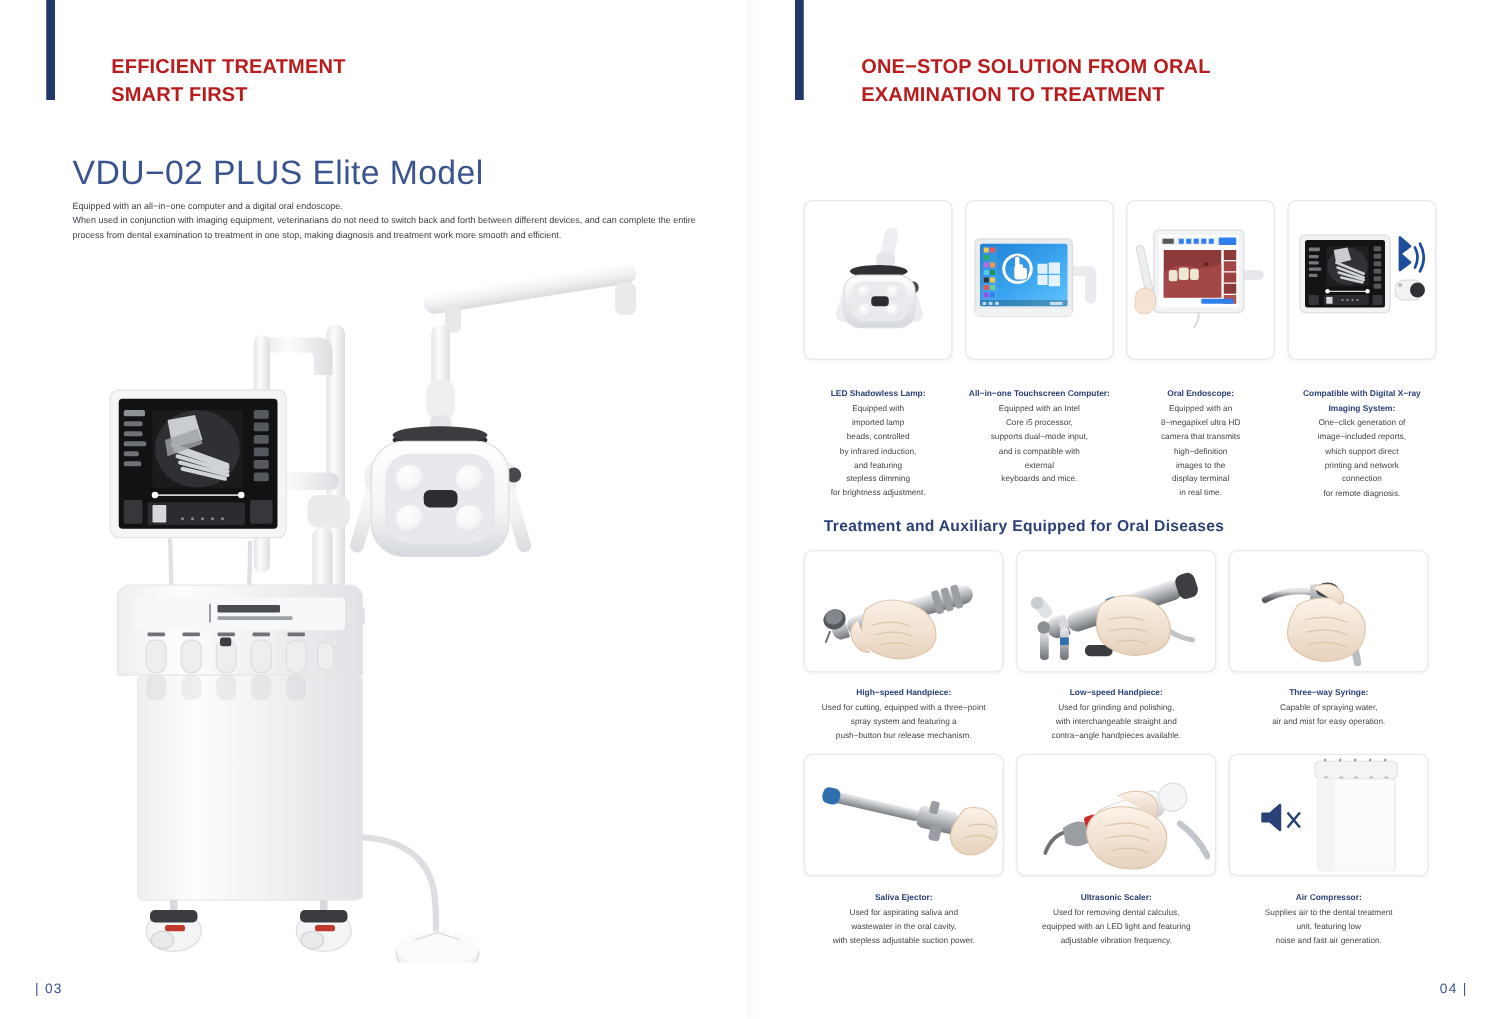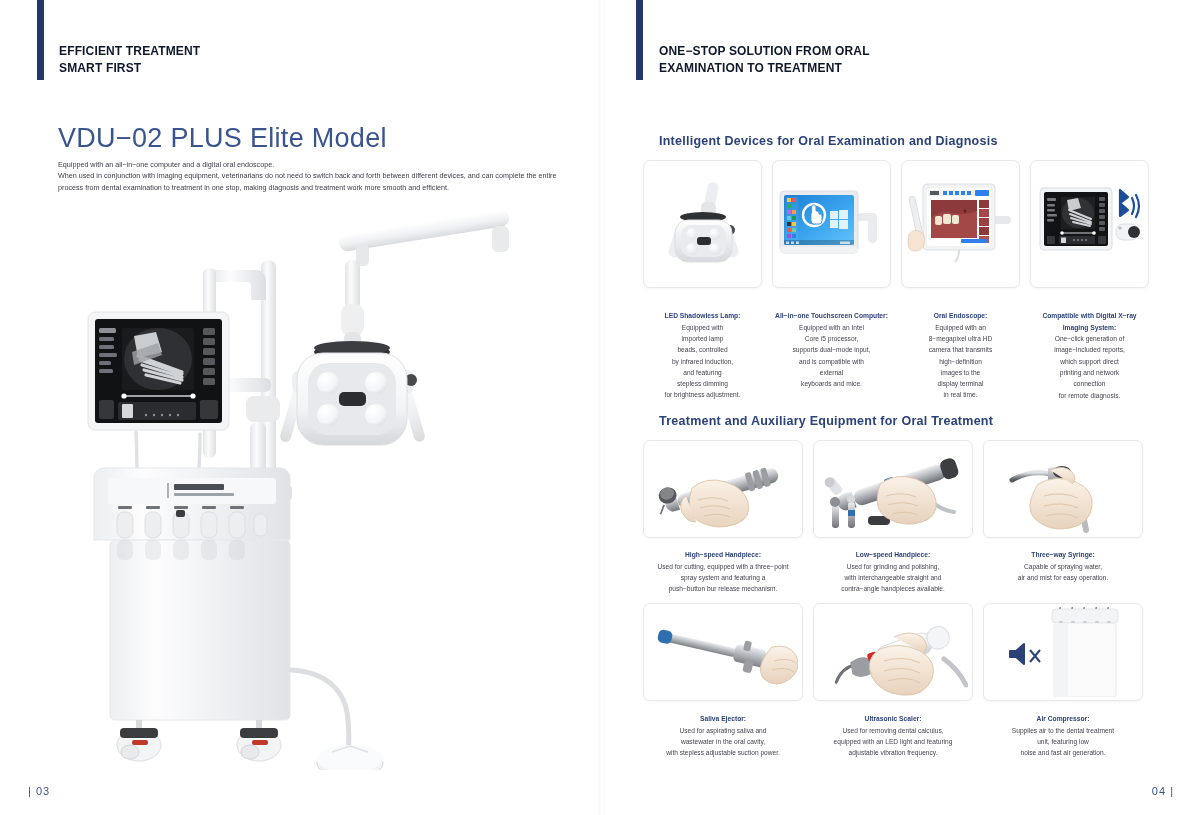--- a/index.html
+++ b/index.html
@@ -33,26 +33,27 @@
     position: absolute;
     width: 7px;
     background: #22386B;
     top: 0;
   }
   .page-left .accent-bar { left: 37px; height: 80px; }
   .page-right .accent-bar { left: 35px; height: 80px; }
 
   .kicker {
     position: absolute;
-    color: #0f172a;
-    font-size: 12px;
+    color: #b91c1c;
+    font-size: 16px;
     font-weight: bold;
     letter-spacing: 0.15px;
     line-height: 1.42;
     white-space: pre-line;
+    margin-left: 30px;
   }
   .page-left .kicker { left: 59px; top: 43px; }
   .page-right .kicker { left: 58px; top: 43px; }
 
   
   .product-title {
     position: absolute;
     left: 58px;
     top: 123px;
     font-size: 27px;
@@ -391,21 +392,20 @@
 
     <div class="page-num">| 03</div>
   </div>
 
   <div class="page page-right">
 
     <div class="accent-bar"></div>
     <div class="kicker">ONE−STOP SOLUTION FROM ORAL
 EXAMINATION TO TREATMENT</div>
 
-    <h2 class="section-title s1">Intelligent Devices for Oral Examination and Diagnosis</h2>
 
     <div class="grid grid-diag">
 
       <div class="card">
         <svg width="100" height="100" viewBox="0 0 100 100">
           <defs>
             <linearGradient id="l2" x1="0" y1="0" x2="0" y2="1">
               <stop offset="0%" stop-color="#ffffff"></stop>
                 <stop offset="100%" stop-color="#d6d9dd"></stop>
             </linearGradient>
@@ -614,21 +614,21 @@
 Imaging System:</span>
         <span class="cap-body">One−click generation of
 image−included reports,
 which support direct
 printing and network
 connection
 for remote diagnosis.</span>
       </div>
     </div>
 
-    <h2 class="section-title s2">Treatment and Auxiliary Equipment for Oral Treatment</h2>
+    <h2 class="section-title s2">Treatment and Auxiliary Equipped for Oral Diseases</h2>
 
     <div class="grid grid-treat-r1">
 
       <div class="card">
         <svg width="150" height="90" viewBox="0 0 150 90">
           <defs>
             <linearGradient id="mtl1" x1="0" y1="0" x2="0" y2="1">
               <stop offset="0%" stop-color="#f0f1f3"></stop>
                 <stop offset="45%" stop-color="#b9bcc1"></stop>
                 <stop offset="100%" stop-color="#74777c"></stop>

